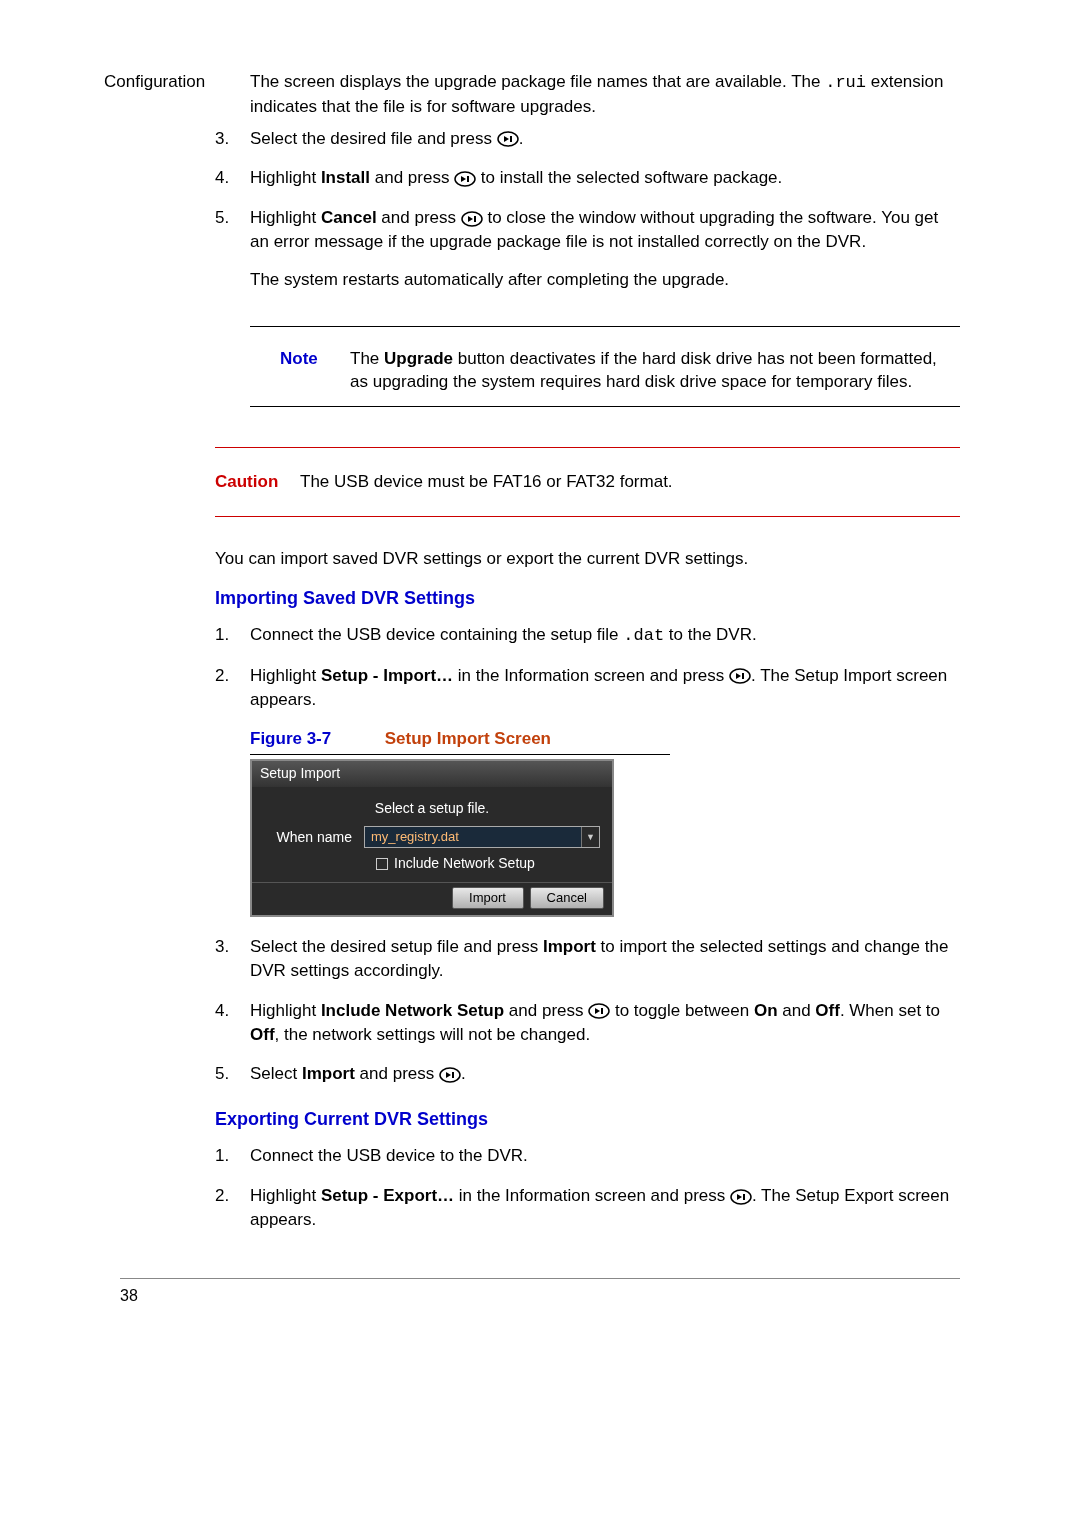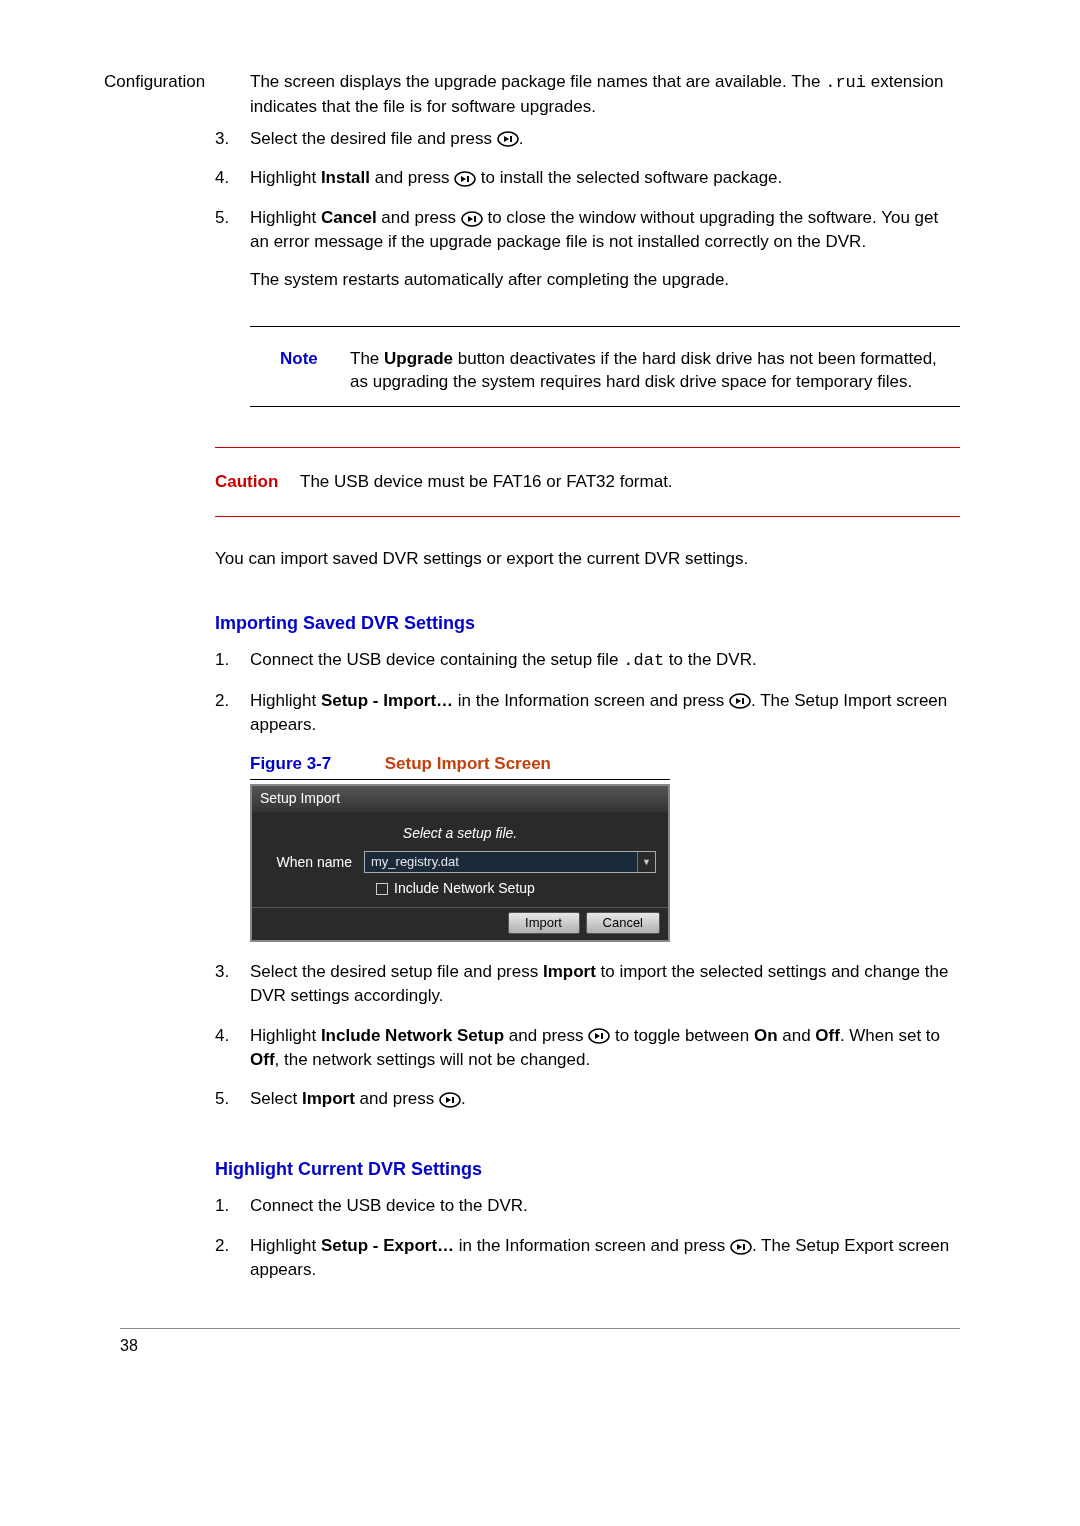--- a/index.html
+++ b/index.html
@@ -76,59 +76,58 @@
       color: #cc0000;
       font-weight: bold;
       width: 85px;
       flex-shrink: 0;
     }
     .caution-text { flex: 1; }
     .sec-heading {
       color: #0000cc;
       font-weight: bold;
       font-size: 18px;
-      margin: 40px 0 12px 95px;
+      margin: 15px 0 12px 95px;
     }
     .figure-caption {
       margin: 8px 0 4px 130px;
       border-bottom: 1.5px solid #000;
       padding-bottom: 3px;
       width: 420px;
     }
     .figure-num {
       color: #0000cc;
       font-weight: bold;
       display: inline-block;
       width: 130px;
     }
     .figure-title {
       color: #c2410c;
       font-weight: bold;
     }
     .dialog {
       margin: 0 0 18px 130px;
-      width: 420px;
+      width: 364px;
       background: #2a2a2a;
       border: 2px solid #888;
       color: #fff;
       font-family: Arial, sans-serif;
       font-size: 14px;
     }
     .dialog-title {
       background: linear-gradient(#555, #333);
       padding: 3px 8px;
       font-size: 14px;
     }
     .dialog-body {
       padding: 8px 12px 0 12px;
     }
     .dialog-instruct {
       text-align: center;
       margin: 4px 0 8px 0;
-      font-style: italic;
     }
     .dialog-row {
       display: flex;
       align-items: center;
       margin-bottom: 6px;
     }
     .dialog-row-label {
       width: 100px;
       text-align: right;
       padding-right: 12px;
@@ -137,21 +136,21 @@
       flex: 1;
       display: flex;
       background: #1a2a3a;
       border: 1px solid #aaa;
       height: 22px;
       align-items: center;
     }
     .dialog-select-text {
       flex:1;
       padding: 0 6px;
-      color: #e5e5e5;
+      color: #fdba74;
       font-size: 13px;
     }
     .dialog-select-arrow {
       width: 18px;
       background: #2a2a2a;
       text-align: center;
       font-size: 9px;
       border-left: 1px solid #777;
       color: #ccc;
       line-height: 20px;
@@ -322,21 +321,21 @@
   <div class="ol-num">5.</div>
   <div class="ol-body">
       <p><span>Select </span><b>Import</b><span> and press </span><svg class="enter-icon" width="22" height="16">
           <ellipse cx="11" cy="8" rx="10" ry="7" fill="none" stroke="#000" stroke-width="1.5"></ellipse>
           <polygon points="7,5 7,11 12,8" fill="#000"></polygon>
           <rect x="13" y="5" width="2" height="6" fill="#000"></rect>
         </svg><span>.</span></p>
     </div>
 </div>
 
-<div class="sec-heading">Highlight Current DVR Settings</div>
+<div class="sec-heading">Exporting Current DVR Settings</div>
 
 <div class="ol-item">
   <div class="ol-num">1.</div>
   <div class="ol-body">
       <p>Connect the USB device to the DVR.</p>
     </div>
 </div>
 
 <div class="ol-item">
   <div class="ol-num">2.</div>

